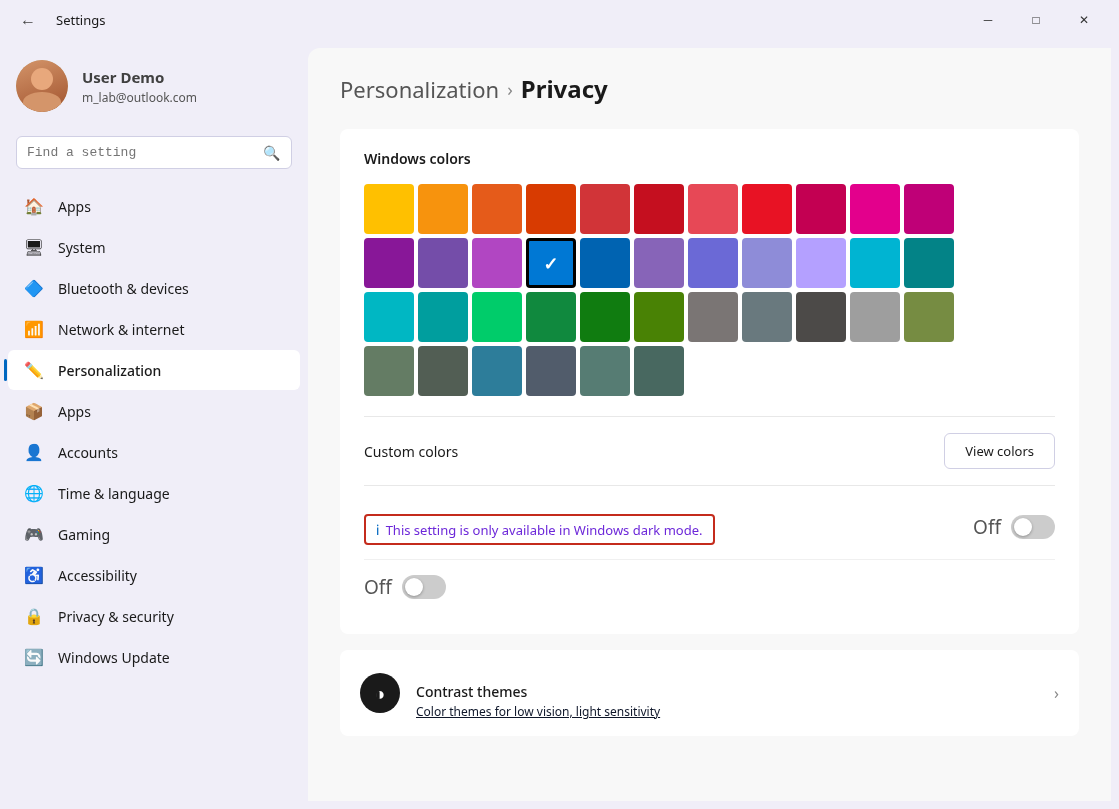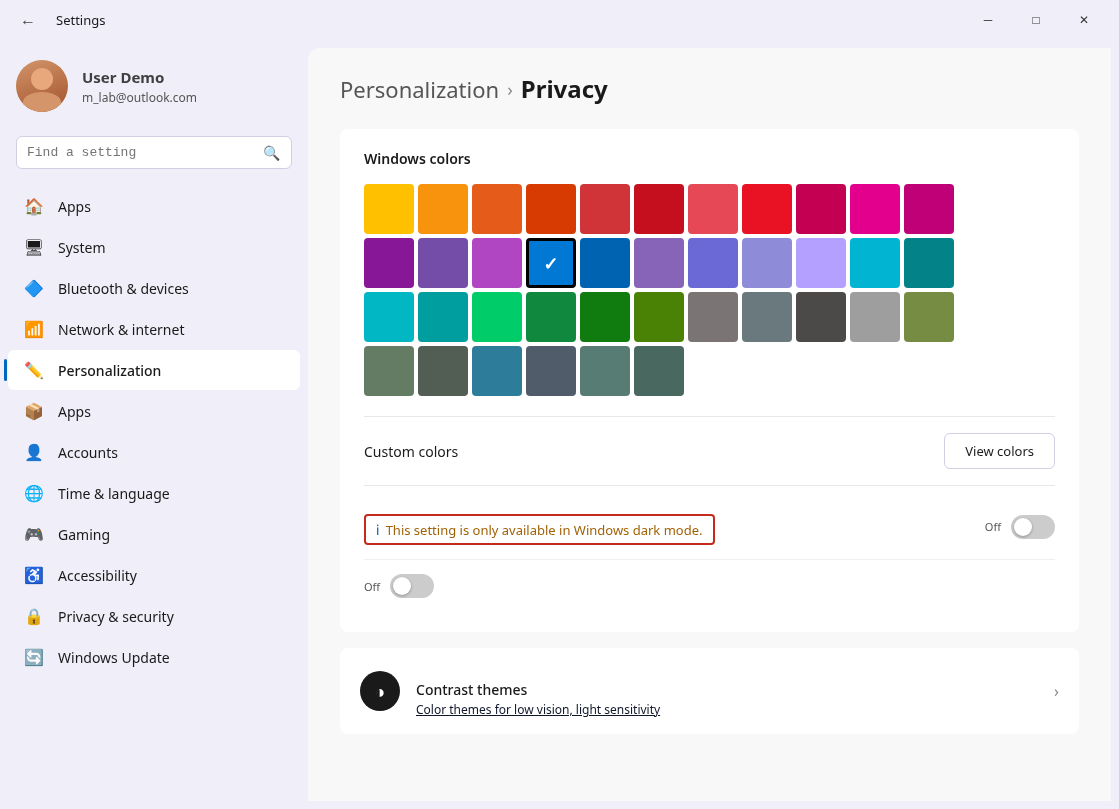--- a/index.html
+++ b/index.html
@@ -317,29 +317,29 @@
       border-radius: 4px;
       padding: 4px 10px;
       width: fit-content;
     }
     .warning-icon {
       color: #0067c0;
       font-size: 14px;
     }
     .setting-warning-text {
       font-size: 13px;
-      color: #a16207;
+      color: #6d28d9;
     }
     .setting-control {
       display: flex;
       align-items: center;
       gap: 10px;
     }
     .setting-value {
-      font-size: 11px;
+      font-size: 19px;
       color: #555;
     }
 
     
     .toggle {
       width: 44px;
       height: 24px;
       border-radius: 12px;
       position: relative;
       cursor: pointer;

